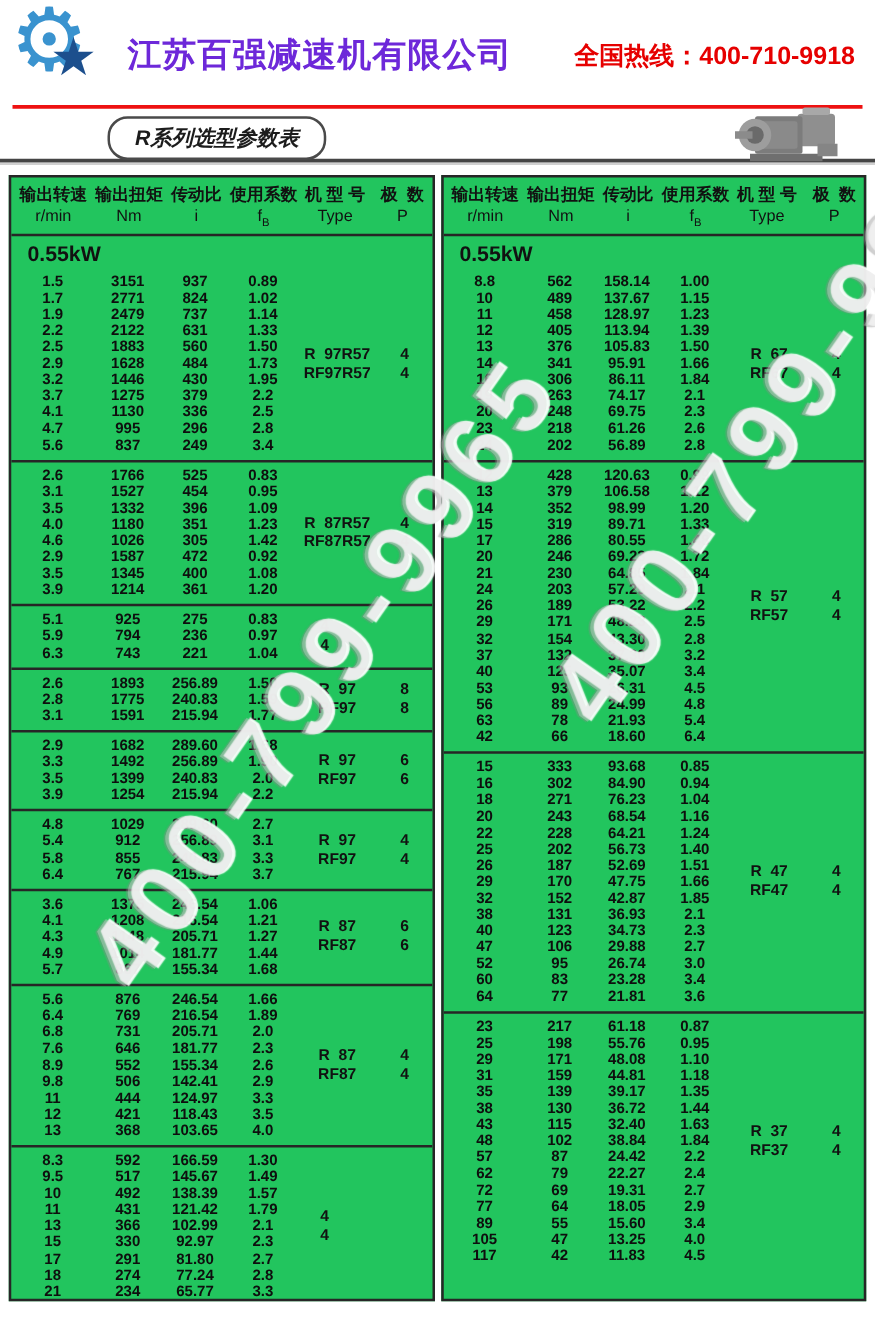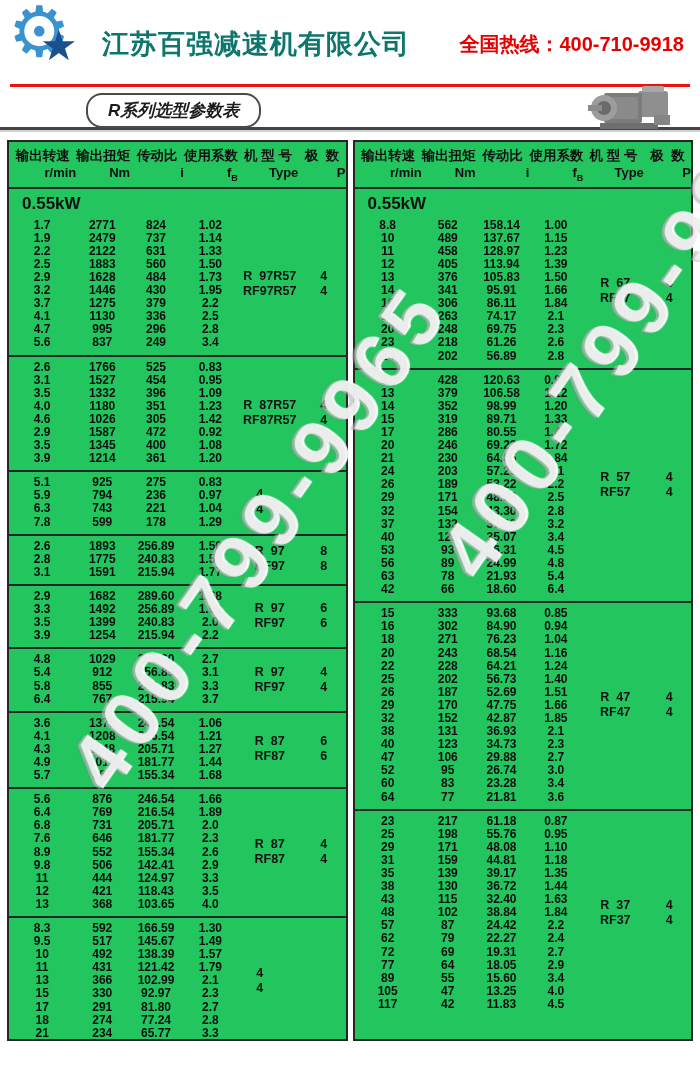--- a/index.html
+++ b/index.html
@@ -6,35 +6,35 @@
   body{
     width:700px;height:1068px;overflow:hidden;position:relative;
     background:#fff;color:#111;
     font-family:"Liberation Sans","DejaVu Sans",sans-serif;
   }
   
   .top{display:flex;align-items:center;padding:10px 16px 4px 14px;height:82px;box-sizing:border-box;}
   .logo{position:relative;width:78px;height:74px;flex:0 0 auto;}
   .gear-glyph{position:absolute;left:-6px;top:-16px;font-size:70px;color:#3a93cf;font-weight:700;}
   .star-glyph{position:absolute;left:26px;top:14px;font-size:42px;color:#1c4f8d;}
-  .company{font-size:27px;font-weight:700;letter-spacing:1px;margin-left:10px;color:#0f766e;font-family:Liberation Serif, serif;}
+  .company{font-size:27px;font-weight:700;letter-spacing:1px;margin-left:10px;color:#6d28d9;font-family:Liberation Serif, serif;}
   .hotline{margin-left:auto;font-size:20px;font-weight:700;color:#e60000;white-space:nowrap;}
   .redline{border-top:3px solid #ee1111;margin:2px 10px 0;}
   .tagrow{display:flex;align-items:center;padding:8px 18px 2px;height:40px;box-sizing:border-box;}
   .series-tag{margin-left:68px;border:2px solid #4a4a4a;border-radius:16px;padding:4px 20px;
     font-size:17px;font-weight:700;font-style:italic;color:#1c1c1c;background:#fff;}
   .product{margin-left:auto;margin-right:6px;}
   .darkline{border-top:3px solid #454545;box-shadow:0 2px 0 rgba(150,150,150,.45);}
   
   .tables{display:flex;gap:5px;padding:10px 7px 0;position:relative;z-index:2;}
   .table-box{flex:1;border:2px solid #262626;height:901px;overflow:hidden;background:#22c55e;box-sizing:border-box;}
   .thead{display:grid;grid-template-columns:20% 16% 16% 16% 18% 14%;text-align:center;
     border-bottom:2px solid #262626;padding:5px 0 4px;}
   .cn{font-size:13.5px;font-weight:700;white-space:pre;}
-  .un{font-size:13px;font-weight:700;text-align:right;}
+  .un{font-size:13px;font-weight:400;}
   .un sub{font-size:9px;}
   .section{font-size:17px;font-weight:700;padding:5px 0 1px 13px;}
   .block{display:flex;padding:4px 0 5px;}
   .block + .block{border-top:2px solid #262626;}
   .nums{width:68%;}
   .nrow{display:grid;grid-template-columns:29% 23.5% 23.5% 24%;text-align:center;
     font-size:12px;font-weight:700;line-height:13.1px;color:#0e0e0e;}
   .types{width:19%;display:flex;flex-direction:column;justify-content:center;
     font-size:12.5px;font-weight:700;white-space:pre;line-height:15px;text-align:center;}
   .poles{width:13%;display:flex;flex-direction:column;justify-content:center;
@@ -105,20 +105,26 @@
           </div>
           <div class="th">
             <div class="cn">极  数</div>
             <div class="un">P</div>
           </div>
         </div>
         <div class="section">0.55kW</div>
         <div class="block">
           <div class="nums">
             <div class="nrow">
+              <span>1.5</span>
+              <span>3151</span>
+              <span>937</span>
+              <span>0.89</span>
+            </div>
+            <div class="nrow">
               <span>1.7</span>
               <span>2771</span>
               <span>824</span>
               <span>1.02</span>
             </div>
             <div class="nrow">
               <span>1.9</span>
               <span>2479</span>
               <span>737</span>
               <span>1.14</span>
@@ -247,26 +253,20 @@
               <span>5.9</span>
               <span>794</span>
               <span>236</span>
               <span>0.97</span>
             </div>
             <div class="nrow">
               <span>6.3</span>
               <span>743</span>
               <span>221</span>
               <span>1.04</span>
-            </div>
-            <div class="nrow">
-              <span>7.8</span>
-              <span>599</span>
-              <span>178</span>
-              <span>1.29</span>
             </div>
           </div>
           <div class="poles">
             <div>4</div>
             <div>4</div>
           </div>
         </div>
         <div class="block">
           <div class="nums">
             <div class="nrow">

